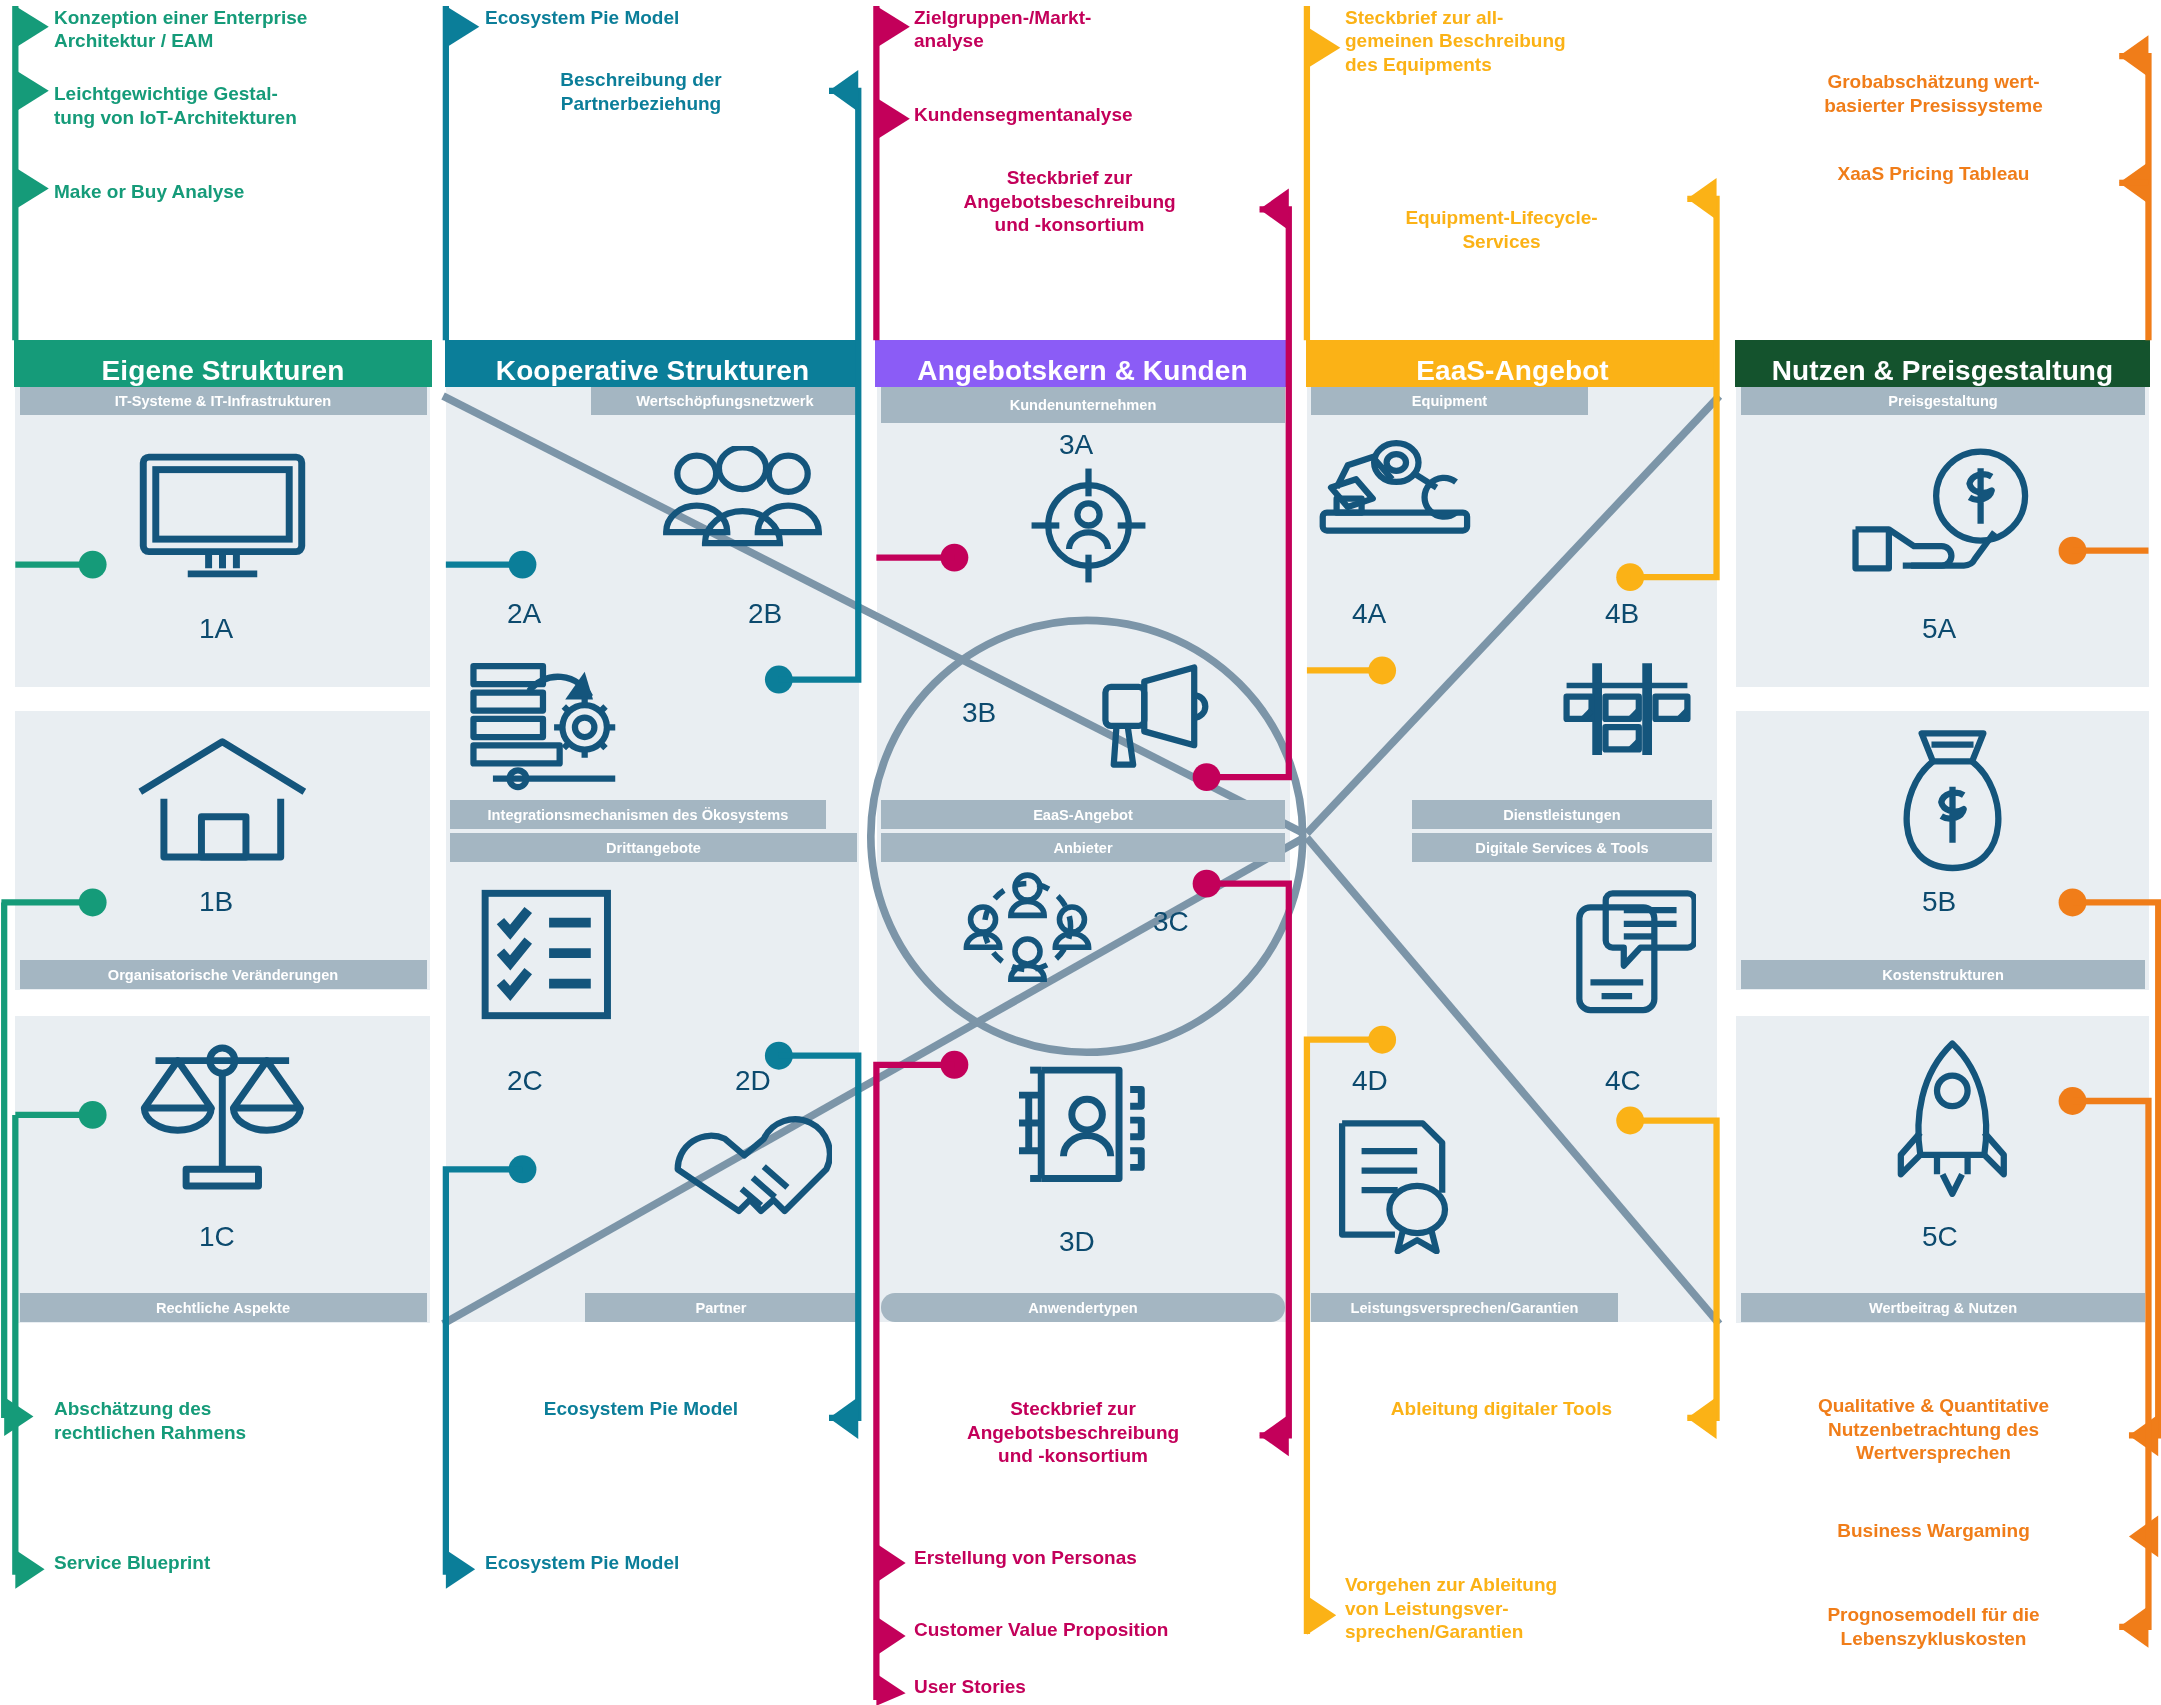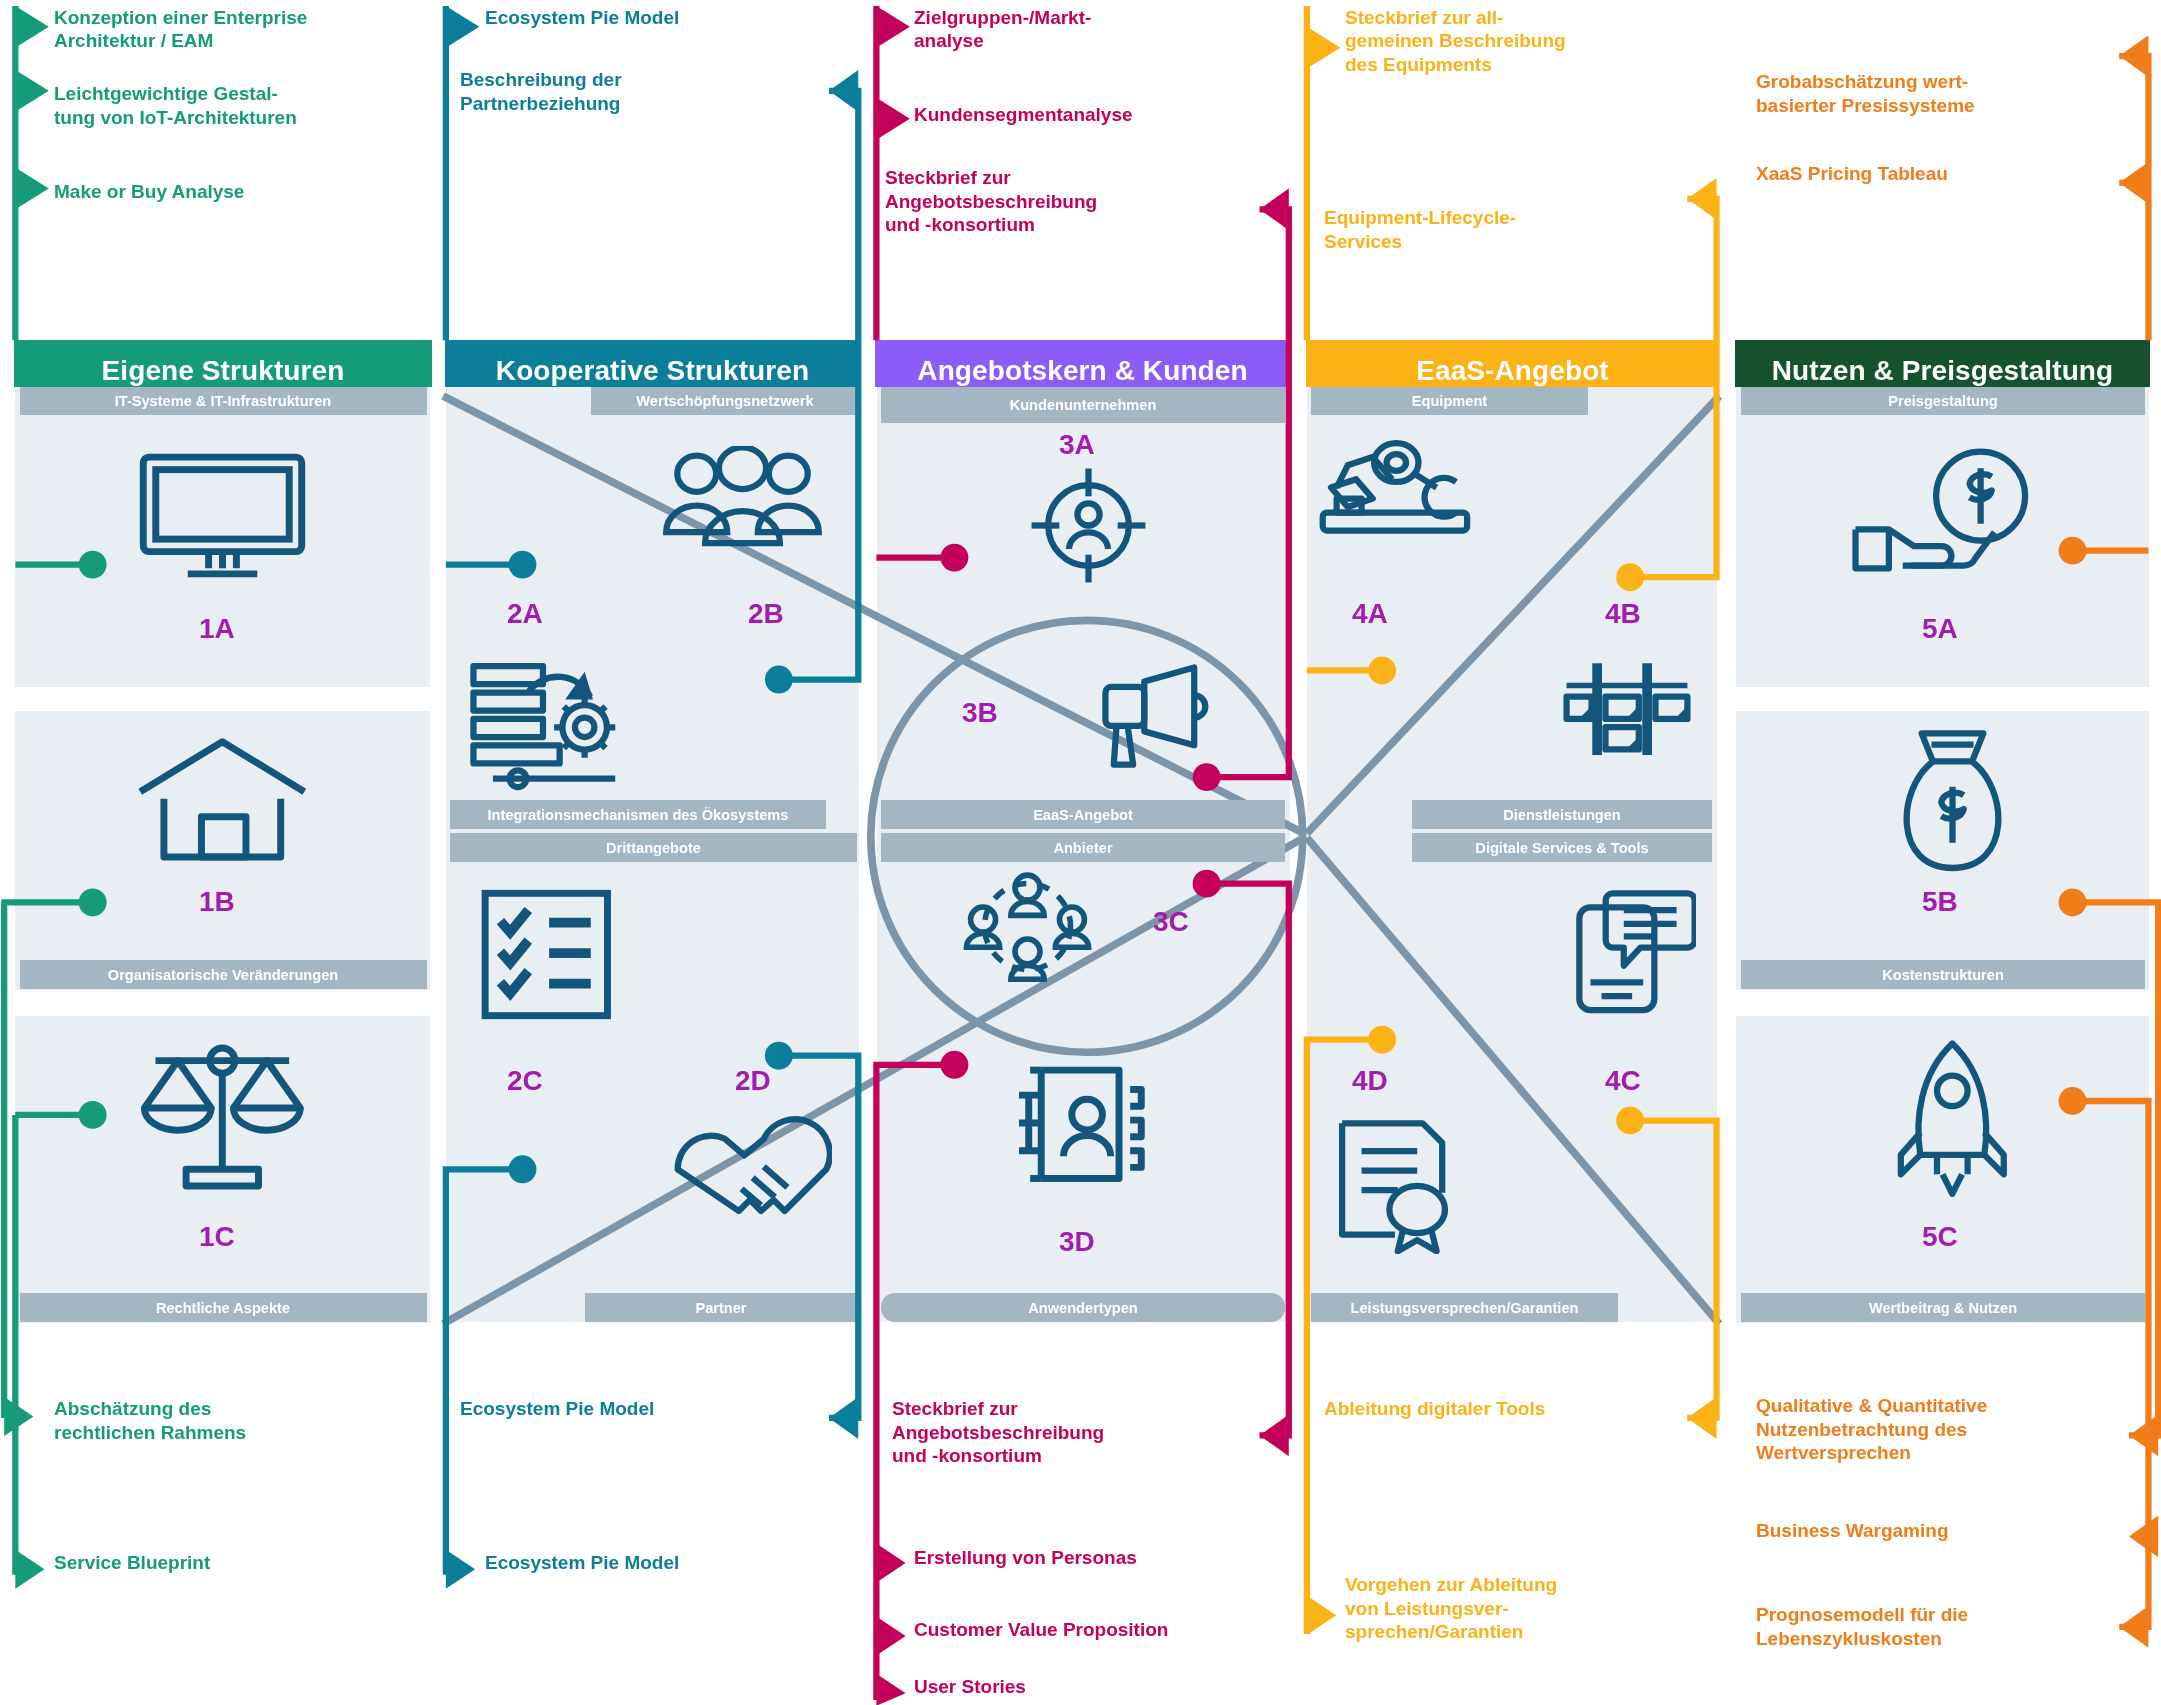--- a/index.html
+++ b/index.html
@@ -39,40 +39,40 @@
     font-weight:bold;
     display:flex; align-items:center; justify-content:center;
     z-index:5;
     white-space:nowrap;
     padding:0 4.2px;
   }
 
   
   .code {
     position:absolute;
-    color:#a21caf;
-    font-weight:bold;
+    color:#0c4a6e;
+    font-weight:normal;
     font-size:28px;
     z-index:6;
   }
 
   
   .icon { position:absolute; z-index:4; }
   .icon svg { display:block; }
 
   
   .ann {
     position:absolute;
     font-weight:bold;
     font-size:19px;
     line-height:1.24;
     z-index:7;
     white-space:pre-line;
   }
-  .ann.r { text-align:left; }
+  .ann.r { text-align:center; }
   .ann.l { text-align:left; }
 
   
   svg.layer { position:absolute; left:0; top:0; width:2161px; height:1706px; overflow:visible; }
   svg.layer.over  { z-index:8; }
   svg.layer.xlines{ z-index:4; }
 </style>
 </head>
 <body>
 

